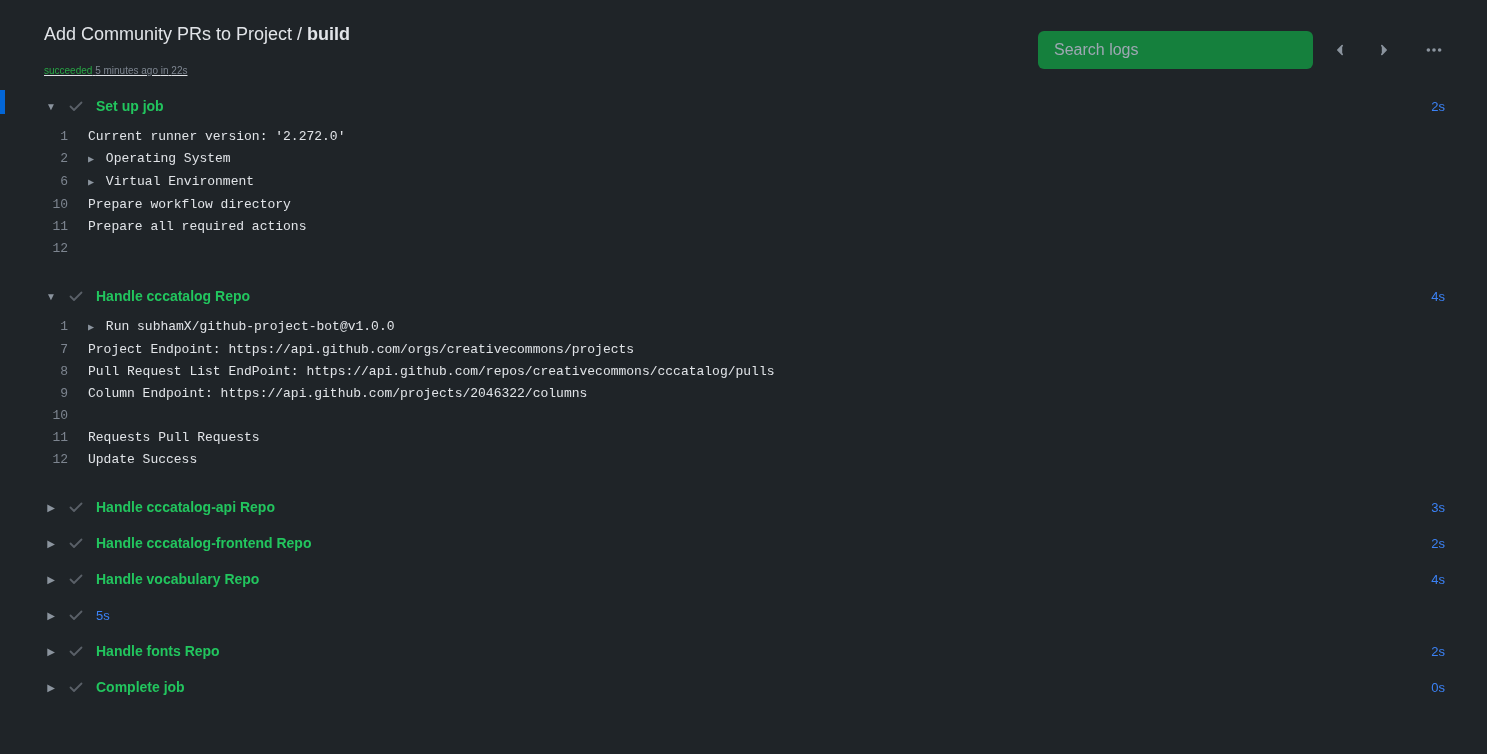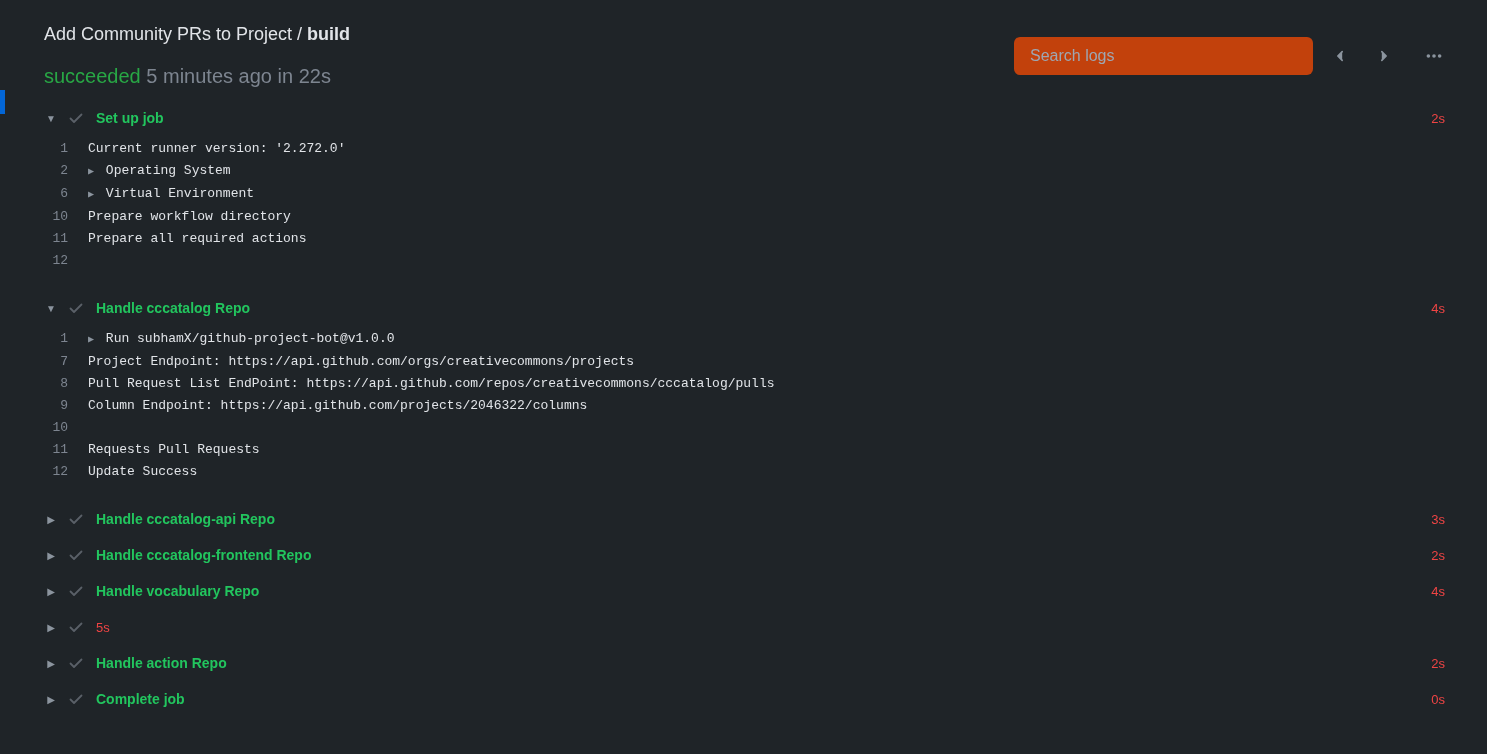--- a/index.html
+++ b/index.html
@@ -22,52 +22,52 @@
       background: #0366d6;
     }
     .header {
       display: flex;
       align-items: center;
       justify-content: space-between;
       padding: 24px 36px 12px 44px;
     }
     .header-left .title { font-size: 18px; color: #e1e4e8; font-weight: 400; }
     .header-left .title .bold { font-weight: 600; }
-    .header-left .subtitle { margin-top: 20px; font-size: 20px; }
+    .header-left .subtitle { margin-top: 20px; font-size: 10px; text-decoration: underline; }
     .subtitle .succeed { color: #28a745; }
     .subtitle .rest { color: #7d8590; }
     .header-right { display: flex; align-items: center; gap: 10px; }
     .search-box {
-      background: #c2410c;
+      background: #15803d;
       border: none;
       border-radius: 6px;
       padding: 10px 16px;
       font-size: 16px;
       color: #e1e4e8;
-      width: 299px;
+      width: 275px;
     }
     .search-box::placeholder { color: #9ea7b3; }
     .icon-btn {
       width: 34px; height: 34px;
       display: flex; align-items: center; justify-content: center;
       color: #8b949e;
       cursor: pointer;
       border-radius: 6px;
     }
     .content { padding: 0 30px 0 30px; }
     .step-row {
       display: flex;
       align-items: center;
       padding: 10px 12px 10px 12px;
       cursor: pointer;
     }
     .step-row .toggle { color: #8b949e; width: 18px; font-size: 10px; display: flex; align-items: center; justify-content: center; }
     .step-row .check { color: #5a6068; margin: 0 12px 0 8px; display: flex; align-items: center; }
     .step-row .step-title { font-weight: 600; flex: 1; color: #22c55e; }
-    .step-row .duration { color: #ef4444; font-size: 13px; }
+    .step-row .duration { color: #3b82f6; font-size: 13px; }
     .log-block { margin: 2px 0 18px 0; }
     .log-line {
       display: flex;
       font-family: "SFMono-Regular", Consolas, "Liberation Mono", Menlo, monospace;
       font-size: 13px;
       line-height: 22px;
     }
     .log-line .lineno {
       width: 58px;
       text-align: right;
@@ -230,21 +230,21 @@
       </span>
       <span class="duration">5s</span>
     </div>
     <div class="step-row">
       <span class="toggle">▶</span>
       <span class="check">
         <svg width="16" height="16" viewBox="0 0 16 16">
           <path d="M13.5 4.5L6 12 2.5 8.5" stroke="currentColor" stroke-width="1.8" fill="none" stroke-linecap="round" stroke-linejoin="round"></path>
         </svg>
       </span>
-      <span class="step-title">Handle action Repo</span>
+      <span class="step-title">Handle fonts Repo</span>
       <span class="duration">2s</span>
     </div>
     <div class="step-row">
       <span class="toggle">▶</span>
       <span class="check">
         <svg width="16" height="16" viewBox="0 0 16 16">
           <path d="M13.5 4.5L6 12 2.5 8.5" stroke="currentColor" stroke-width="1.8" fill="none" stroke-linecap="round" stroke-linejoin="round"></path>
         </svg>
       </span>
       <span class="step-title">Complete job</span>

